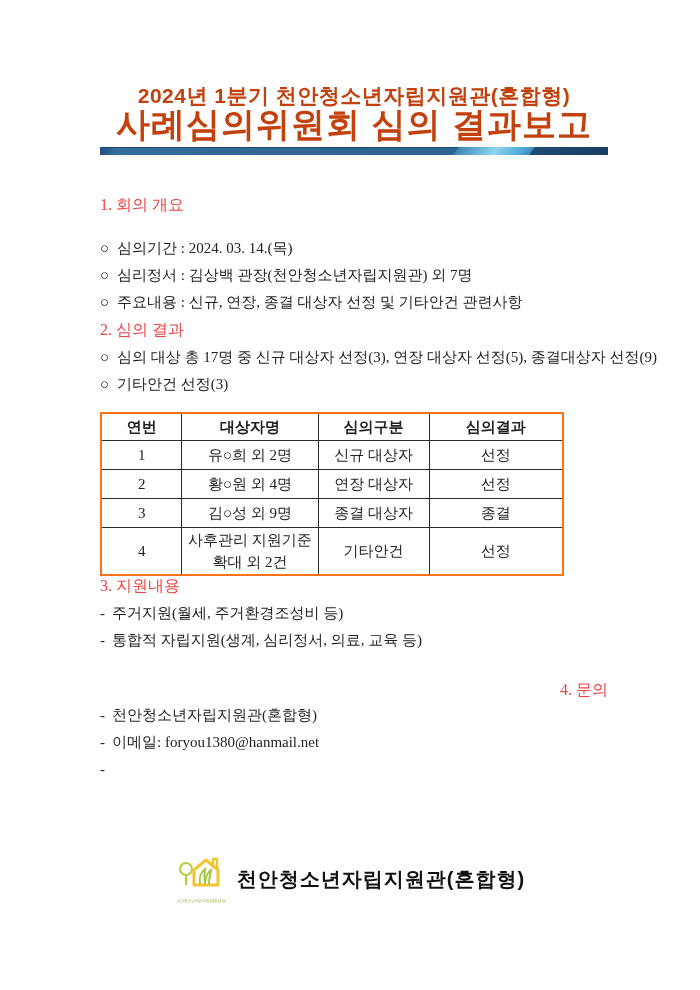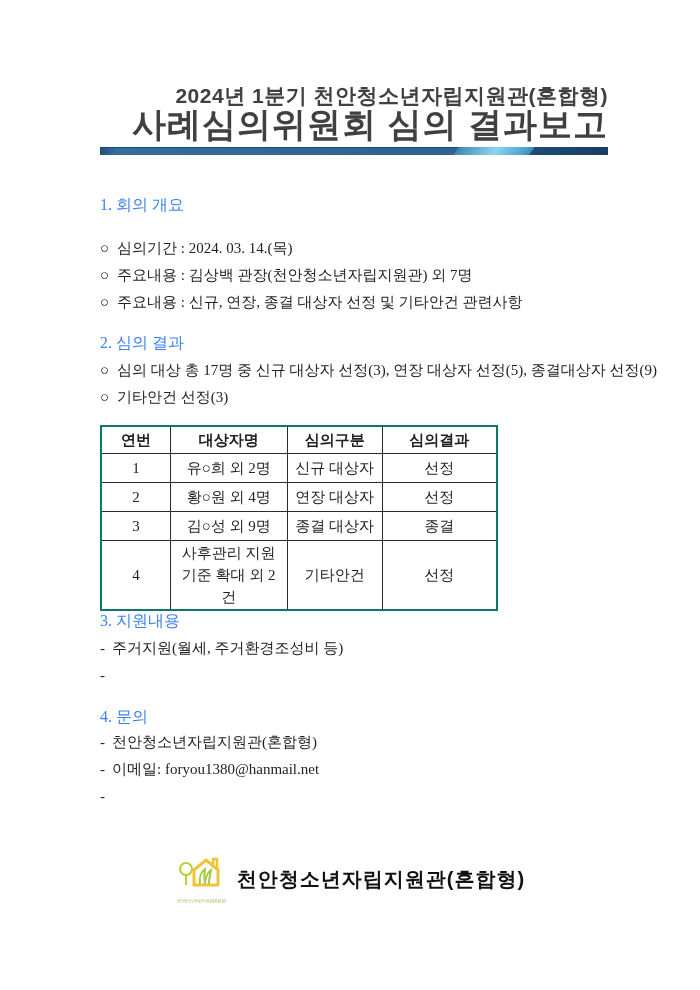--- a/index.html
+++ b/index.html
@@ -16,24 +16,24 @@
   .content {
     position: absolute;
     left: 100px;
     top: 0;
     width: 508px;
   }
 
   
   .title-block {
     margin-top: 84px;
-    text-align: right;
+    text-align: center;
     font-family: "Liberation Sans", "DejaVu Sans", sans-serif;
     font-weight: bold;
-    color: #404040;
+    color: #c2410c;
   }
   .title-line1 {
     font-size: 21px;
     line-height: 24px;
     letter-spacing: 0.5px;
   }
   .title-line2 {
     font-size: 34px;
     line-height: 32px;
     letter-spacing: 1px;
@@ -56,26 +56,26 @@
     position: absolute;
     left: 85%; width: 20%; top: 0; height: 100%;
     background: linear-gradient(90deg, #1d4b74 0%, #163a5b 100%);
     transform: skewX(-35deg);
   }
 
   
   .section-heading {
     font-size: 16px;
     line-height: 20px;
-    color: #3b82f6;
+    color: #ef4444;
   }
   .sec-1 { margin-top: 40px; }
-  .sec-2 { margin-top: 17px; }
+  .sec-2 { margin-top: 4px; }
   .sec-3 { }
-  .sec-4 { margin-top: 18px; }
+  .sec-4 { margin-top: 26px; text-align: right; }
 
   .items { }
   .items.gap-lg { margin-top: 20px; }
   .items.gap-sm { margin-top: 4px; }
   .items.gap-xs { margin-top: 2px; }
   .item {
     display: flex;
     align-items: baseline;
     line-height: 27px;
     font-size: 15px;
@@ -85,24 +85,24 @@
     flex: 0 0 auto;
     margin-right: 8px;
     font-size: 15px;
   }
   .item .dash {
     margin-right: 7px;
   }
 
   
   table.review-table {
-    width: 398px;
+    width: 464px;
     margin-top: 14px;
     border-collapse: collapse;
-    border: 2px solid #0f766e;
+    border: 2px solid #f97316;
     table-layout: fixed;
   }
   table.review-table th,
   table.review-table td {
     border: 1px solid #2b2b2b;
     text-align: center;
     vertical-align: middle;
     font-size: 15px;
     line-height: 22px;
     padding: 1px 4px;
@@ -169,21 +169,21 @@
     </div>
 
     <div class="section-heading sec-1">1. 회의 개요</div>
     <div class="items gap-lg">
       <div class="item">
         <span class="bullet">○</span>
         <span>심의기간 : 2024. 03. 14.(목)</span>
       </div>
       <div class="item">
         <span class="bullet">○</span>
-        <span>주요내용 : 김상백 관장(천안청소년자립지원관) 외 7명</span>
+        <span>심리정서 : 김상백 관장(천안청소년자립지원관) 외 7명</span>
       </div>
       <div class="item">
         <span class="bullet">○</span>
         <span>주요내용 : 신규, 연장, 종결 대상자 선정 및 기타안건 관련사항</span>
       </div>
     </div>
 
     <div class="section-heading sec-2">2. 심의 결과</div>
     <div class="items gap-sm">
       <div class="item">
@@ -240,20 +240,21 @@
     </table>
 
     <div class="section-heading sec-3">3. 지원내용</div>
     <div class="items gap-sm">
       <div class="item">
         <span class="bullet dash">-</span>
         <span>주거지원(월세, 주거환경조성비 등)</span>
       </div>
       <div class="item">
         <span class="bullet dash">-</span>
+        <span>통합적 자립지원(생계, 심리정서, 의료, 교육 등)</span>
       </div>
     </div>
 
     <div class="section-heading sec-4">4. 문의</div>
     <div class="items gap-xs">
       <div class="item">
         <span class="bullet dash">-</span>
         <span>천안청소년자립지원관(혼합형)</span>
       </div>
       <div class="item">

